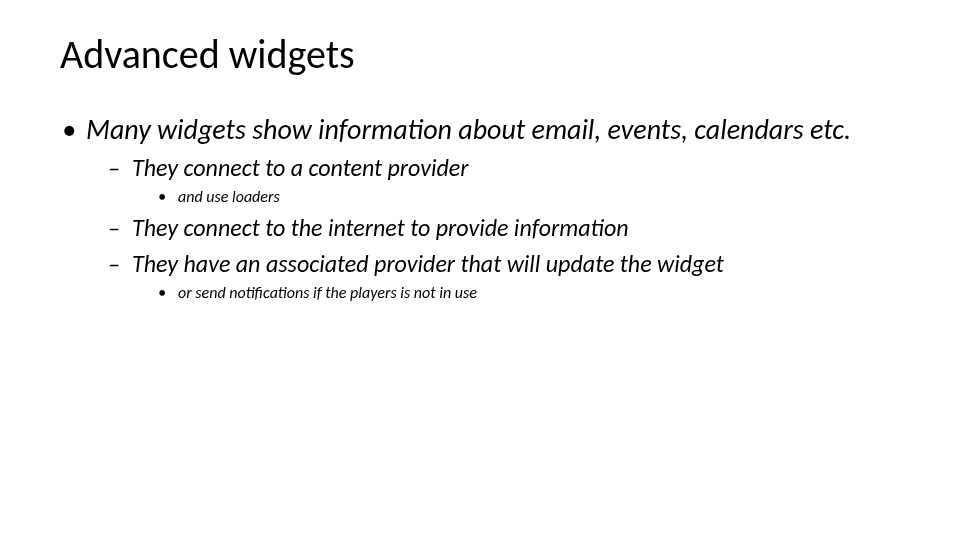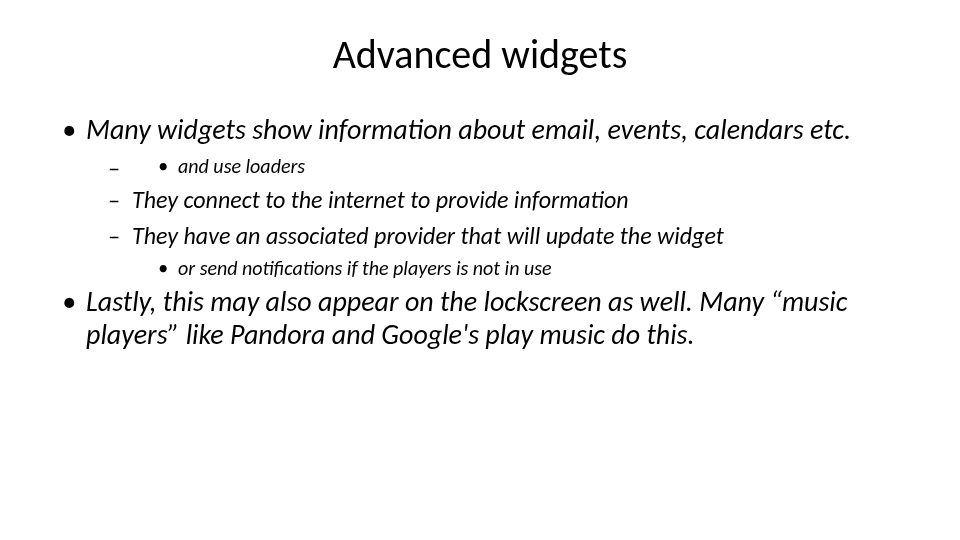--- a/index.html
+++ b/index.html
@@ -9,21 +9,21 @@
     }
     body {
       width: 960px;
       height: 540px;
       background: #ffffff;
       font-family: Calibri, "Segoe UI", Arial, sans-serif;
       color: #000000;
       padding: 30px 60px 0 60px;
     }
     .title {
-      text-align: center;
+      text-align: left;
       font-size: 40px;
       font-weight: 400;
       margin-bottom: 34px;
     }
     ul {
       list-style: none;
       font-style: italic;
     }
     .level1 > li {
       font-size: 28px;
@@ -45,21 +45,21 @@
       padding-left: 24px;
       position: relative;
     }
     .level2 > li::before {
       content: "–";
       position: absolute;
       left: 0;
       top: 0;
     }
     .level3 > li {
-      font-size: 20px;
+      font-size: 16px;
       line-height: 1.3;
       margin-top: 4px;
       padding-left: 22px;
       position: relative;
     }
     .level3 > li::before {
       content: "•";
       position: absolute;
       left: 2px;
       top: 0;
@@ -76,35 +76,33 @@
 </head>
 <body>
 
 <h1 class="title">Advanced widgets</h1>
 
 <ul class="level1">
   <li>
     <span>Many widgets show information about email, events, calendars etc.</span>
     <ul class="level2">
       <li>
+        <span>They connect to a content provider</span>
         <ul class="level3">
           <li>
             <span>and use loaders</span>
           </li>
         </ul>
       </li>
       <li>
         <span>They connect to the internet to provide information</span>
       </li>
       <li>
         <span>They have an associated provider that will update the widget</span>
         <ul class="level3">
           <li>
             <span>or send notifications if the players is not in use</span>
           </li>
         </ul>
       </li>
     </ul>
   </li>
-  <li>
-    <span>Lastly, this may also appear on the lockscreen as well.   Many “music players” like Pandora and Google's play music do this.</span>
-  </li>
 </ul>
 
 </body></html>

